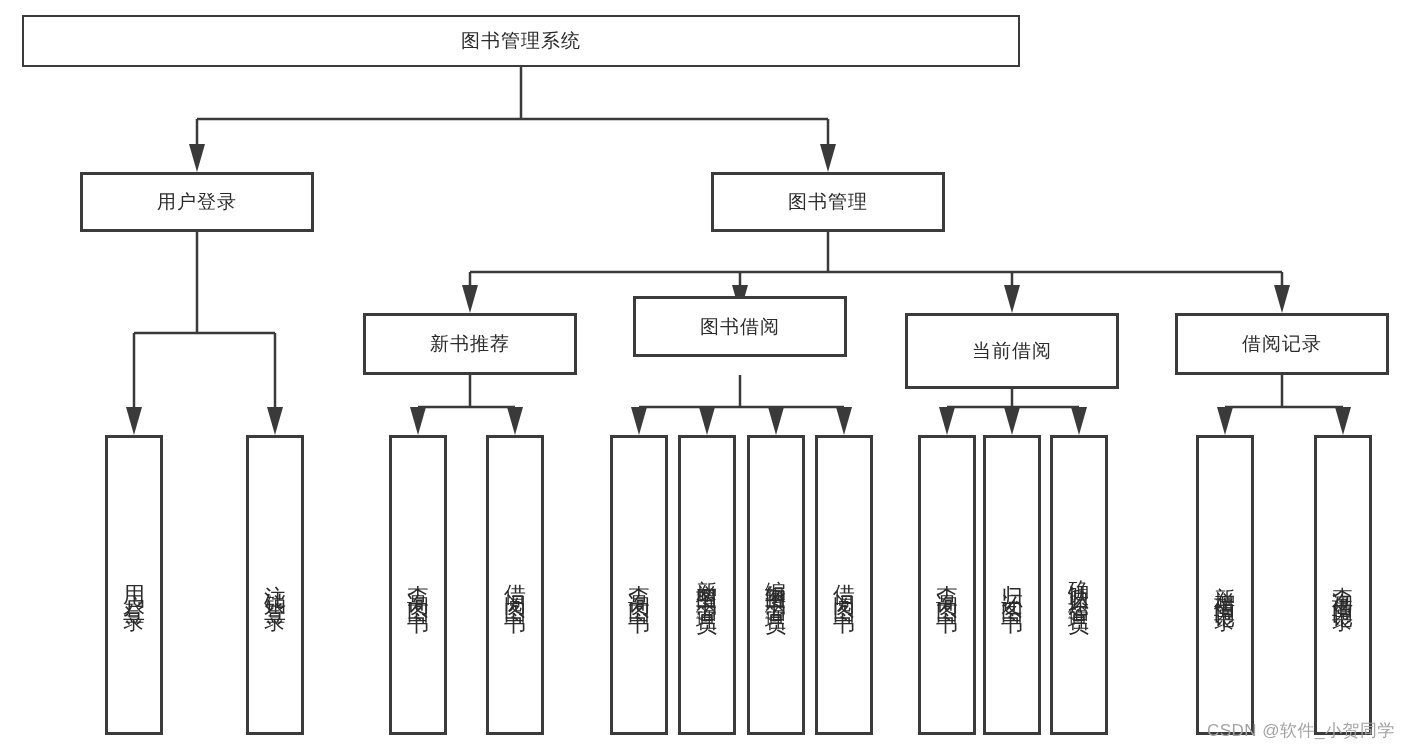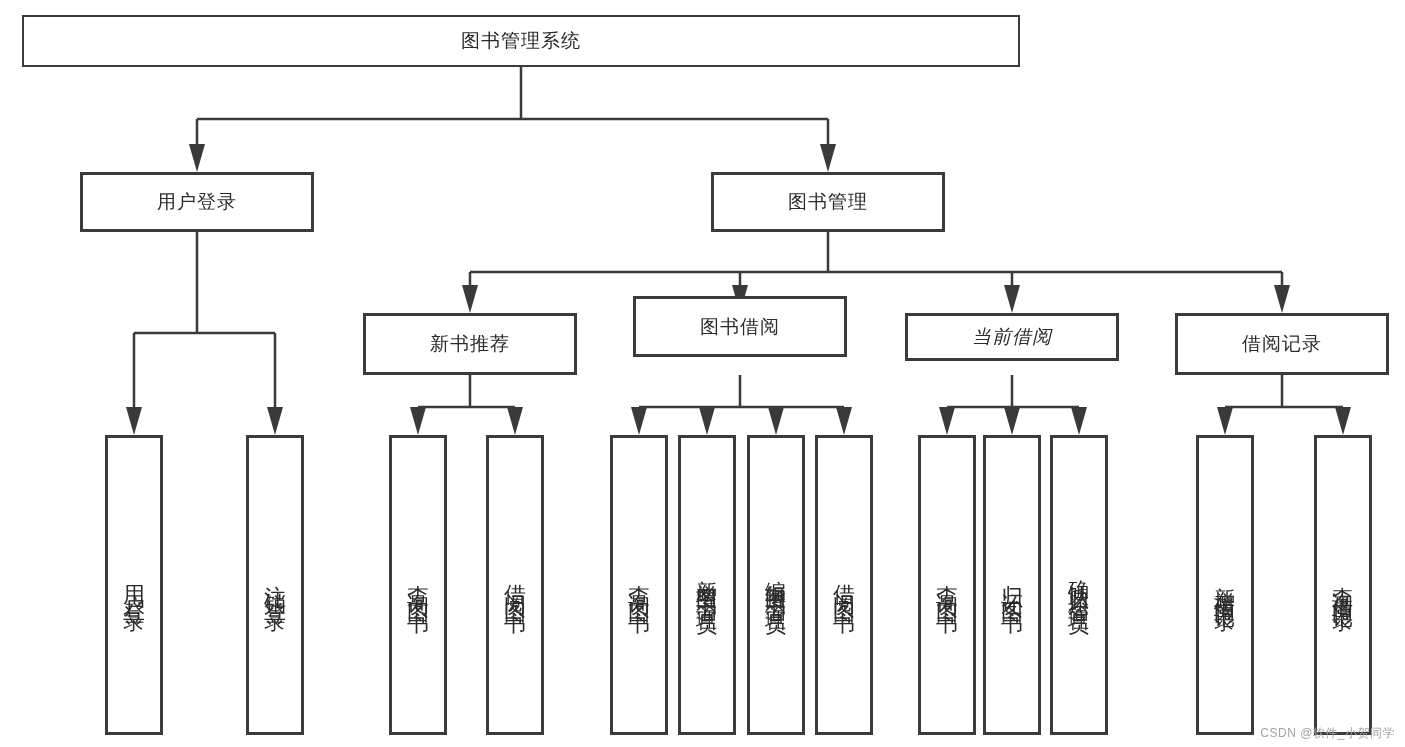--- a/index.html
+++ b/index.html
@@ -19,21 +19,21 @@
   }
   .root{border-width:2px;text-align:right;}
   .leaf{width:58px;top:435px;height:300px;}
   .leaf .vtext{
     writing-mode:vertical-rl;text-orientation:mixed;
     font-size:22px;letter-spacing:9px;line-height:1;white-space:nowrap;
   }
   .leaf .vlong{letter-spacing:5px;font-size:21px;}
   .watermark{
     position:absolute;right:10px;bottom:5px;z-index:2;
-    font-size:12px;color:var(--watermark,#a3a3a3);letter-spacing:0.5px;
+    font-size:17px;color:var(--watermark,#a3a3a3);letter-spacing:0.5px;
   }
 </style>
 </head>
 <body>
 
 <div class="canvas">
 
   <svg id="connector-layer" viewBox="0 0 1405 747" xmlns="http://www.w3.org/2000/svg" aria-hidden="true">
 
     <path d="M521 67 V119 M197 119 H828 M197 119 V146 M828 119 V146"></path>
@@ -80,21 +80,21 @@
   <div class="bx" style="left:363px;top:313px;width:214px;height:62px;">
     <span>新书推荐</span>
   </div>
 
   <div class="bx" style="left:711px;top:172px;width:234px;height:60px;">
     <span>图书管理</span>
   </div>
   <div class="bx" style="left:633px;top:296px;width:214px;height:61px;text-align:center;">
     <span>图书借阅</span>
   </div>
-  <div class="bx" style="left:905px;top:313px;width:214px;height:48px;font-style:italic;">
+  <div class="bx" style="left:905px;top:313px;width:214px;height:76px;">
     <span>当前借阅</span>
   </div>
   <div class="bx" style="left:1175px;top:313px;width:214px;height:62px;font-family:Liberation Mono, monospace;">
     <span>借阅记录</span>
   </div>
 
   <div class="bx leaf" style="left:105px;">
     <span class="vtext">用户登录</span>
   </div>
   <div class="bx leaf" style="left:246px;">

